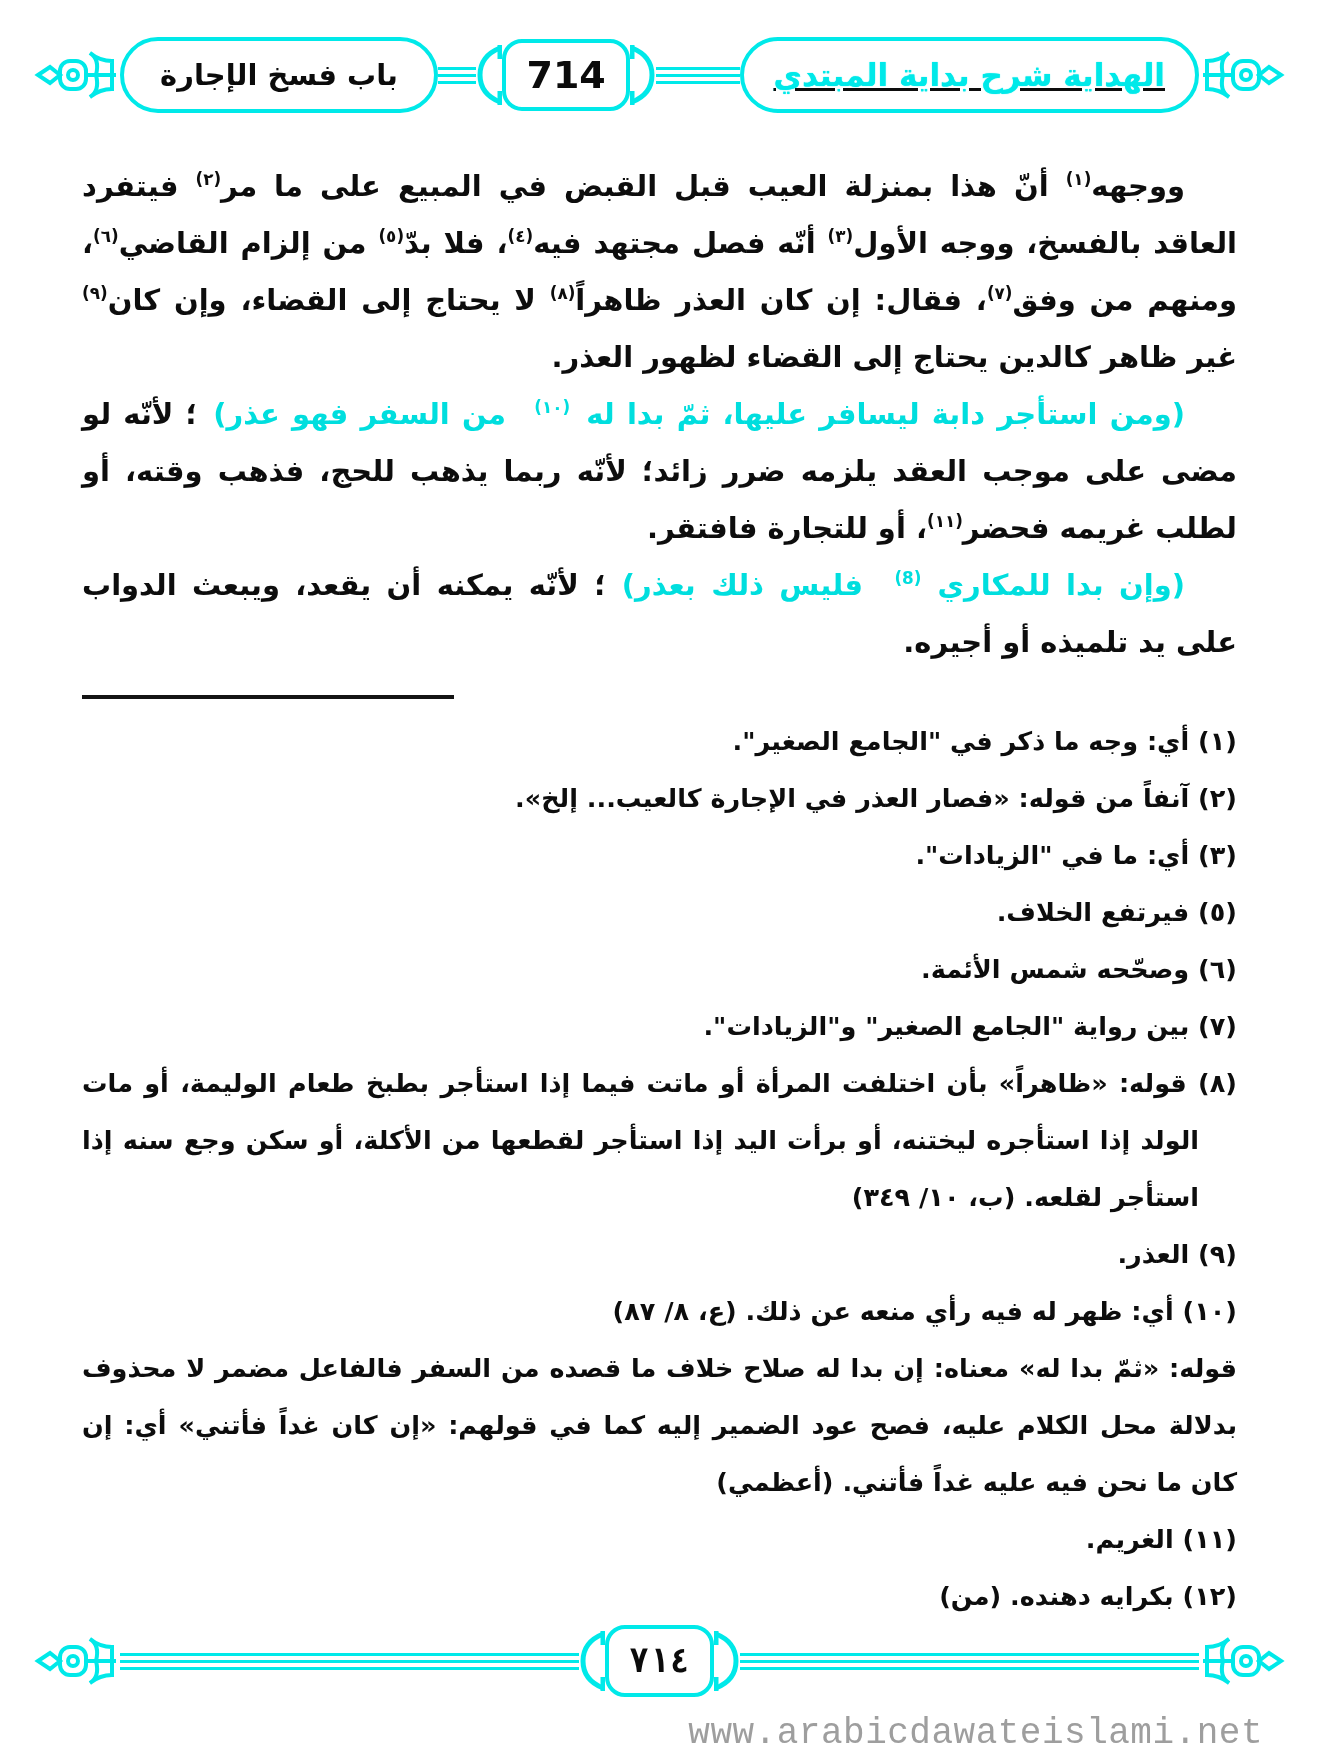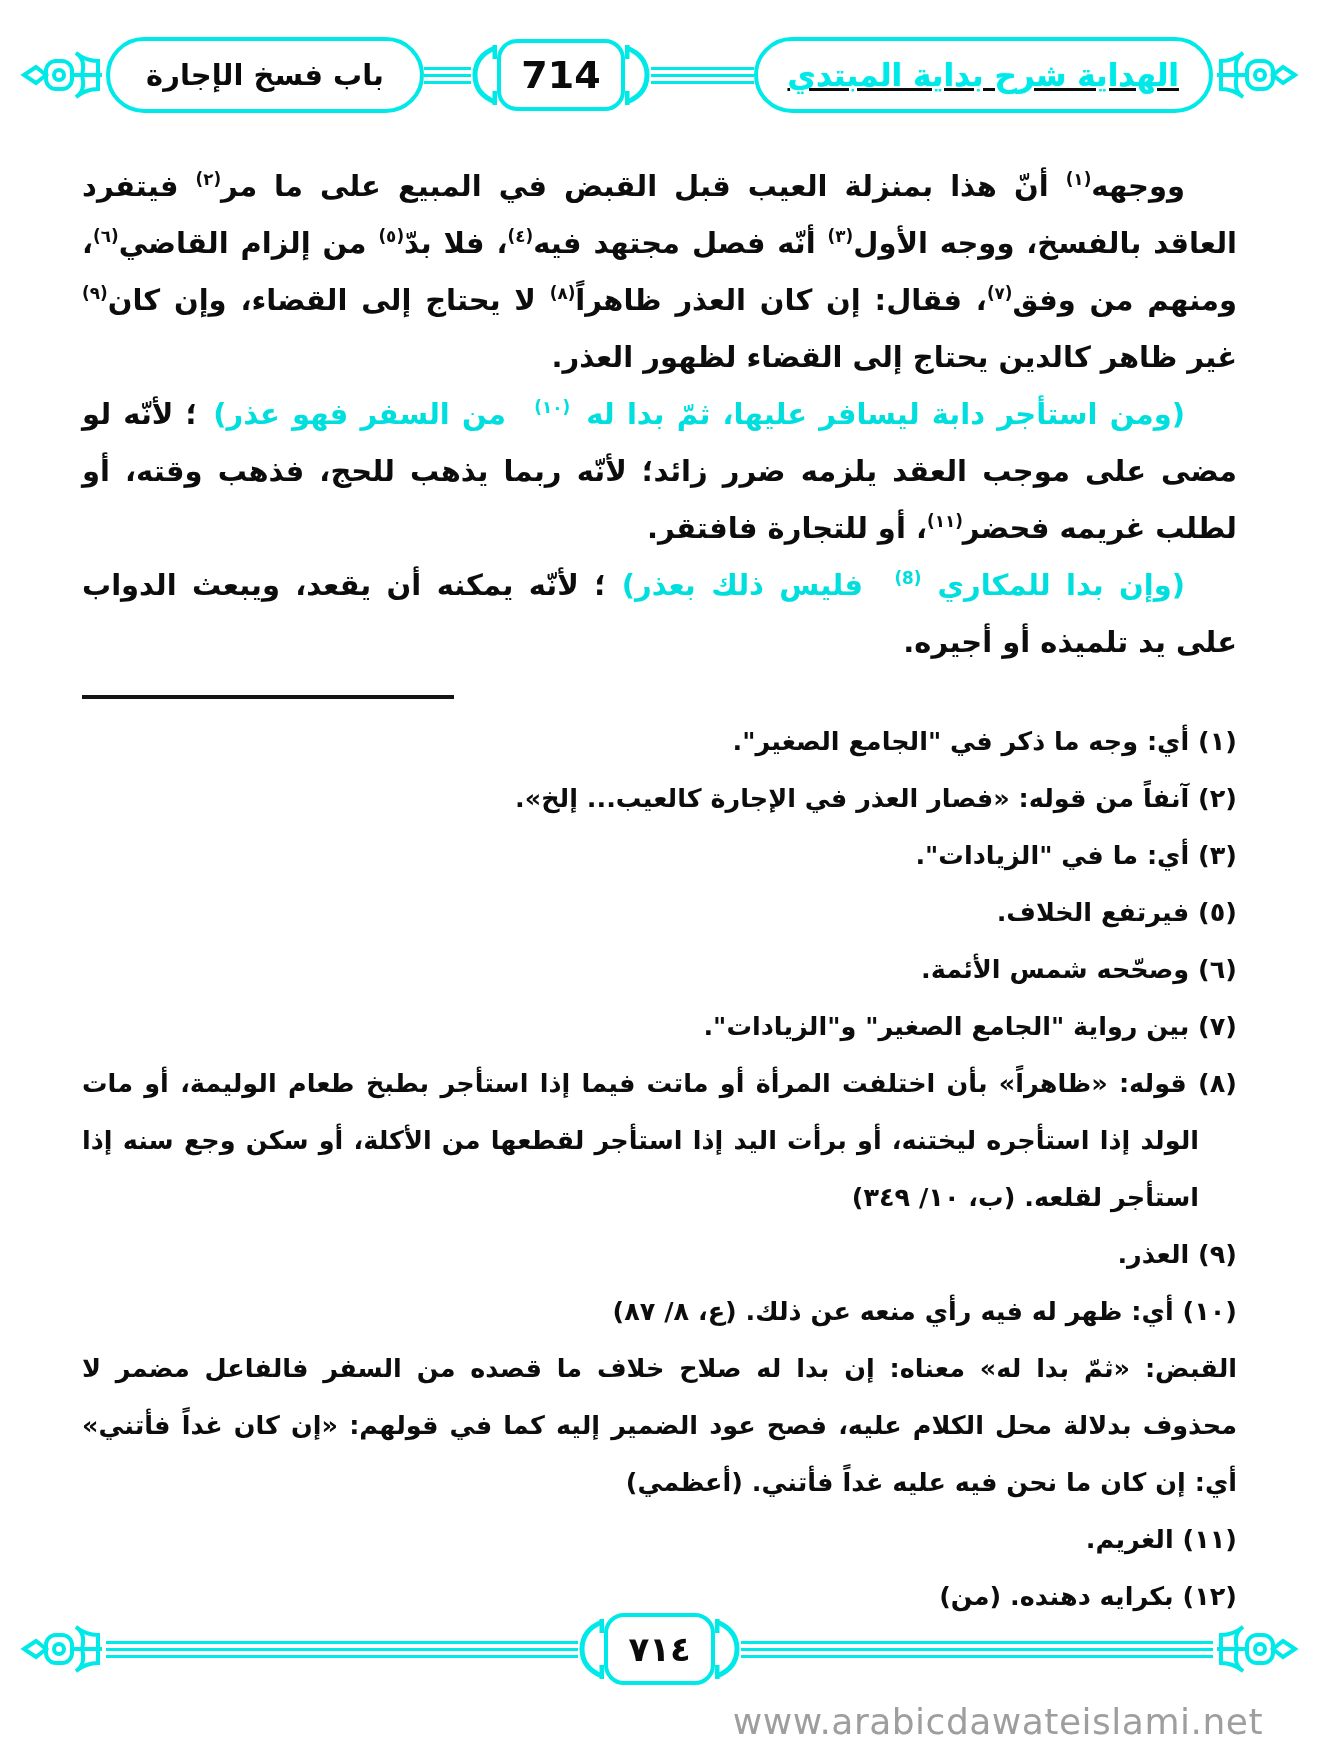--- a/index.html
+++ b/index.html
@@ -15,21 +15,21 @@
     font-family:"DejaVu Sans","Liberation Sans",sans-serif;
     color:var(--ink);
     overflow:hidden;
     position:relative;
   }
   .page{width:1319px;height:1760px;background:#fff;padding-top:30px;}
 
   
   .band{
     display:flex;align-items:center;
-    padding:0 20px;height:90px;
+    padding:0 34px;height:90px;
   }
   .rule{
     height:17px;align-self:center;
     background:linear-gradient(to bottom,
       var(--accent) 0 3px,#fff 3px 7px,
       var(--accent) 7px 10px,#fff 10px 14px,
       var(--accent) 14px 17px);
   }
   .r-flex-a{flex:0.62;}
   .r-flex-b{flex:1.35;}
@@ -83,21 +83,21 @@
   }
   .footnote{
     font-size:25.5px;font-weight:bold;
     line-height:57px;
     text-align:justify;
     color:var(--ink);
   }
   .footnote.hanging{padding-right:38px;text-indent:-38px;}
 
   
-  .footer{position:absolute;left:0;right:0;bottom:18px;}
+  .footer{position:absolute;left:0;right:0;bottom:6px;font-family:Liberation Mono, monospace;}
   .footer .band{height:96px;}
   .footer-num{font-size:34px;font-weight:bold;color:#0b0b0b;}
   .website{
     direction:ltr;
     text-align:right;
     padding:4px 56px 0 0;
     font-size:36px;
     color:var(--watermark);
     letter-spacing:0.5px;
   }
@@ -167,21 +167,21 @@
     <div id="footnotes">
         <p class="footnote"><span>(١) أي: وجه ما ذكر في "الجامع الصغير".</span></p>
         <p class="footnote"><span>(٢) آنفاً من قوله: «فصار العذر في الإجارة كالعيب... إلخ».</span></p>
         <p class="footnote"><span>(٣) أي: ما في "الزيادات".</span></p>
         <p class="footnote"><span>(٥) فيرتفع الخلاف.</span></p>
         <p class="footnote"><span>(٦) وصحّحه شمس الأئمة.</span></p>
         <p class="footnote"><span>(٧) بين رواية "الجامع الصغير" و"الزيادات".</span></p>
         <p class="footnote hanging"><span>(٨) </span><span class="bold">قوله: «ظاهراً»</span><span> بأن اختلفت المرأة أو ماتت فيما إذا استأجر بطبخ طعام الوليمة، أو مات الولد إذا استأجره ليختنه، أو برأت اليد إذا استأجر لقطعها من الأكلة، أو سكن وجع سنه إذا استأجر لقلعه. (ب، ١٠/ ٣٤٩)</span></p>
         <p class="footnote"><span>(٩) العذر.</span></p>
         <p class="footnote"><span>(١٠) أي: ظهر له فيه رأي منعه عن ذلك. (ع، ٨/ ٨٧)</span></p>
-        <p class="footnote"><span class="bold">القبض: «ثمّ بدا له»</span><span> معناه: إن بدا له صلاح خلاف ما قصده من السفر فالفاعل مضمر لا محذوف بدلالة محل الكلام عليه، فصح عود الضمير إليه كما في قولهم: «إن كان غداً فأتني» أي: إن كان ما نحن فيه عليه غداً فأتني. (أعظمي)</span></p>
+        <p class="footnote"><span class="bold">قوله: «ثمّ بدا له»</span><span> معناه: إن بدا له صلاح خلاف ما قصده من السفر فالفاعل مضمر لا محذوف بدلالة محل الكلام عليه، فصح عود الضمير إليه كما في قولهم: «إن كان غداً فأتني» أي: إن كان ما نحن فيه عليه غداً فأتني. (أعظمي)</span></p>
         <p class="footnote"><span>(١١) الغريم.</span></p>
         <p class="footnote"><span>(١٢) بكرايه دهنده. (من)</span></p>
       </div>
   </main>
 
   <footer class="footer">
     <div class="band">
       <svg class="orn" width="86" height="64" viewBox="0 0 86 64">
         <g fill="none" stroke="#00e9e9" stroke-width="4">
           <path d="M4 32 L16 24 L26 32 L16 40 Z"></path>

